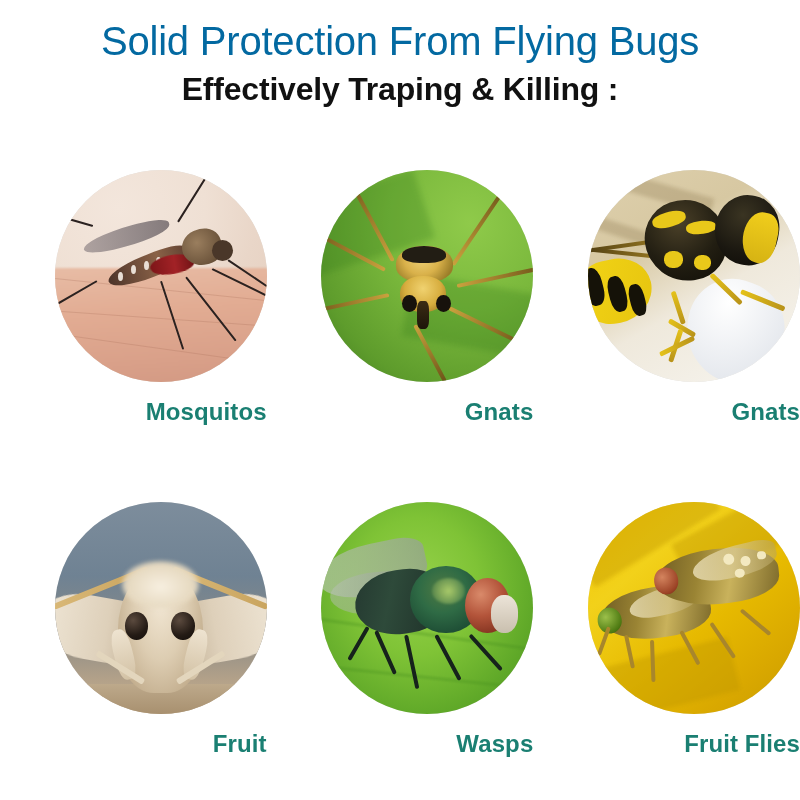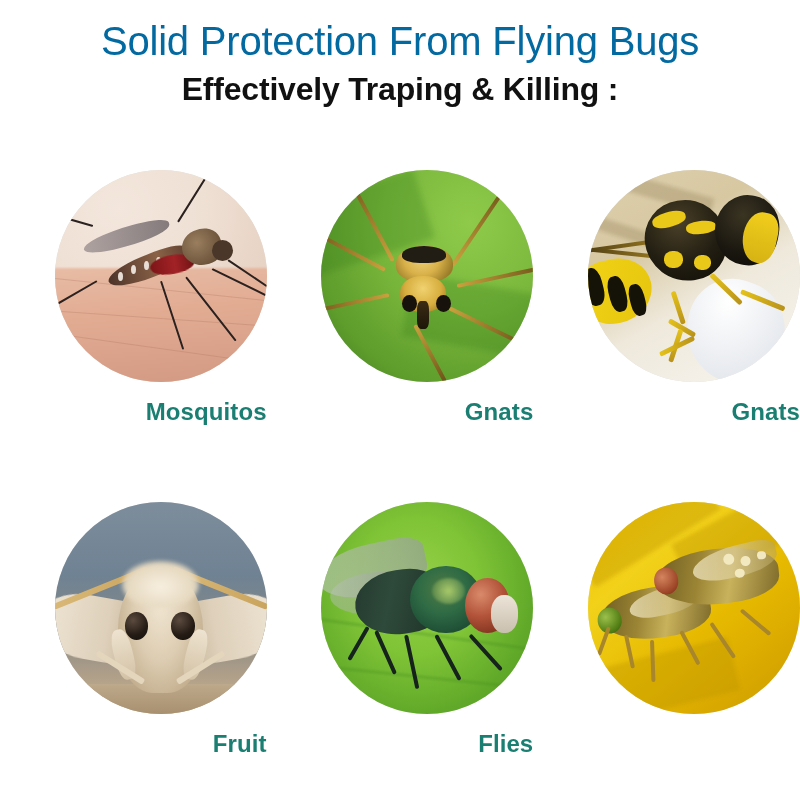--- a/index.html
+++ b/index.html
@@ -402,21 +402,21 @@
           <div class="f-eye"></div>
           <div class="f-face"></div>
 
           <div class="leg f-leg" style="left:26%;top:60%;width:22%;height:4px;transform:rotate(66deg);"></div>
           <div class="leg f-leg" style="left:40%;top:62%;width:26%;height:4px;transform:rotate(78deg);"></div>
           <div class="leg f-leg" style="left:54%;top:62%;width:24%;height:4px;transform:rotate(62deg);"></div>
           <div class="leg f-leg" style="left:70%;top:62%;width:22%;height:4px;transform:rotate(48deg);"></div>
           <div class="leg f-leg" style="left:22%;top:58%;width:18%;height:4px;transform:rotate(120deg);"></div>
         </div>
       </div>
-      <div class="caption">Flies</div>
+      <div class="caption">Wasps</div>
     </div>
 
     <div class="card">
       <div class="circle">
         <div class="scene sc-fruit">
           <div class="petal" style="left:-10%;top:-6%;width:70%;height:30%;transform:rotate(-32deg);"></div>
           <div class="petal" style="left:40%;top:0%;width:80%;height:24%;transform:rotate(-28deg);"></div>
           <div class="petal" style="left:-20%;top:74%;width:90%;height:26%;transform:rotate(-14deg);"></div>
 
           <div class="ff" style="left:6%;top:40%;width:52%;height:24%;transform:rotate(-8deg);">
@@ -436,16 +436,17 @@
           </div>
 
           <div class="leg ff-leg" style="left:18%;top:62%;width:16%;height:4px;transform:rotate(78deg);"></div>
           <div class="leg ff-leg" style="left:30%;top:64%;width:20%;height:4px;transform:rotate(88deg);"></div>
           <div class="leg ff-leg" style="left:44%;top:60%;width:18%;height:4px;transform:rotate(62deg);"></div>
           <div class="leg ff-leg" style="left:58%;top:56%;width:20%;height:4px;transform:rotate(56deg);"></div>
           <div class="leg ff-leg" style="left:72%;top:50%;width:18%;height:4px;transform:rotate(40deg);"></div>
           <div class="leg ff-leg" style="left:10%;top:58%;width:14%;height:4px;transform:rotate(110deg);"></div>
         </div>
       </div>
+      <div class="caption">Fruit Flies</div>
     </div>
 
   </div>
 </div>
 
 </body></html>

